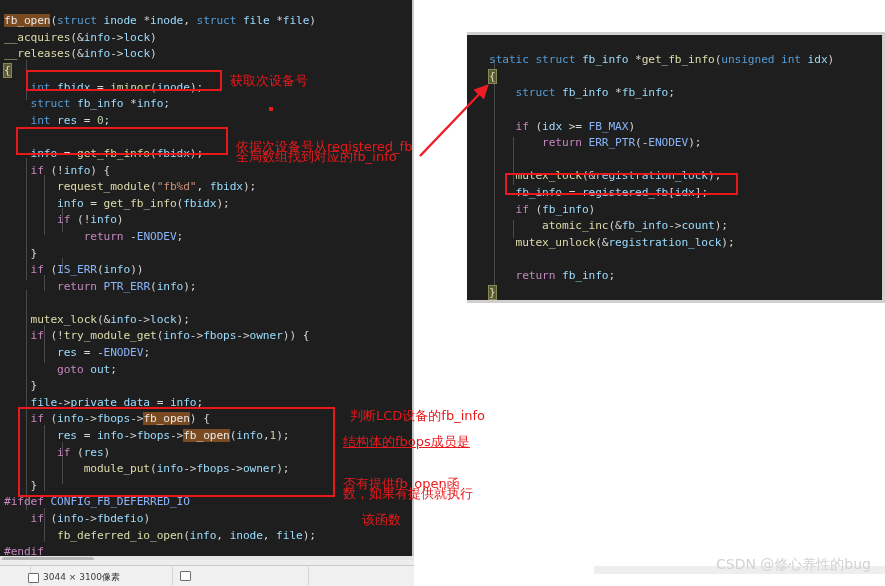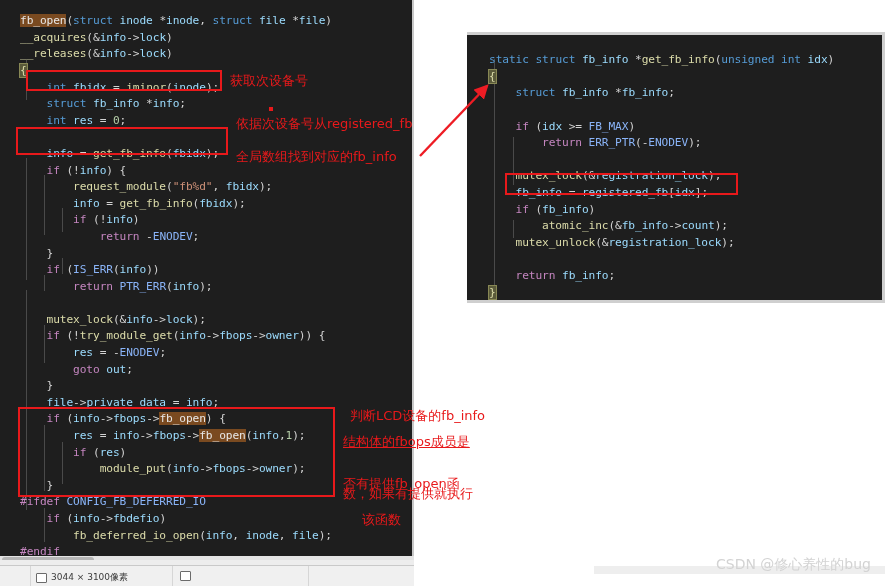--- a/index.html
+++ b/index.html
@@ -32,21 +32,21 @@
   .code{
     position:absolute;
     left:0;top:0;
     font-family:"DejaVu Sans Mono","Liberation Mono",monospace;
     font-size:11.2px;
     line-height:16.6px;
     white-space:pre;
     color:#cfcfcf;
     letter-spacing:-0.1px;
   }
-  #left-panel .code{left:20px;top:2px;}
+  #left-panel .code{left:4px;top:2px;}
   #right-panel .code{left:22px;top:6px;}
 
   
   .guide{
     position:absolute;
     width:1px;background:#4a4a4a;
   }
 
   
   .kw   {color:#c586c0;}           
@@ -194,21 +194,21 @@
   </div>
 </div>
 
 <div class="redbox" style="left:26px;top:70px;width:196px;height:21px;"></div>
 <div class="redbox" style="left:16px;top:127px;width:212px;height:28px;"></div>
 <div class="redbox" style="left:18px;top:407px;width:317px;height:90px;"></div>
 <div class="redbox" style="left:505px;top:173px;width:233px;height:22px;"></div>
 
 <div class="note" style="left:230px;top:70px;">获取次设备号</div>
 
-<div class="note" style="left:236px;top:113px;">依据次设备号从registered_fb</div>
+<div class="note" style="left:236px;top:136px;">依据次设备号从registered_fb</div>
 <div class="note" style="left:236px;top:146px;">全局数组找到对应的fb_info</div>
 
 <div class="note" style="left:350px;top:405px;">判断LCD设备的fb_info</div>
 <div class="note" style="left:343px;top:431px;text-decoration:underline;">结构体的fbops成员是</div>
 <div class="note" style="left:343px;top:473px;">否有提供fb_open函</div>
 <div class="note" style="left:343px;top:483px;">数，如果有提供就执行</div>
 <div class="note" style="left:362px;top:509px;">该函数</div>
 
 <div style="position:absolute;left:269px;top:107px;width:4px;height:4px;background:#e8191b;"></div>
 
@@ -221,21 +221,21 @@
   <line x1="420" y1="156" x2="487" y2="86" stroke="#ee1c24" stroke-width="2.4" marker-end="url(#arrowhead)"></line>
 </svg>
 
 <div id="scrollbar-track">
   <div id="scrollbar-thumb"></div>
 </div>
 <div id="gap-strip"></div>
 
 <div id="status-bar">
   <div class="sep" style="left:30px;"></div>
-  <div class="cell" style="left:36px;">
+  <div class="cell" style="left:28px;">
     <span class="mini-ico"></span>
     <span>3044 × 3100像素</span>
   </div>
   <div class="sep" style="left:172px;"></div>
   <div class="cell" style="left:180px;">
     <span class="mini-ico"></span>
   </div>
   <div class="sep" style="left:308px;"></div>
 </div>
 

